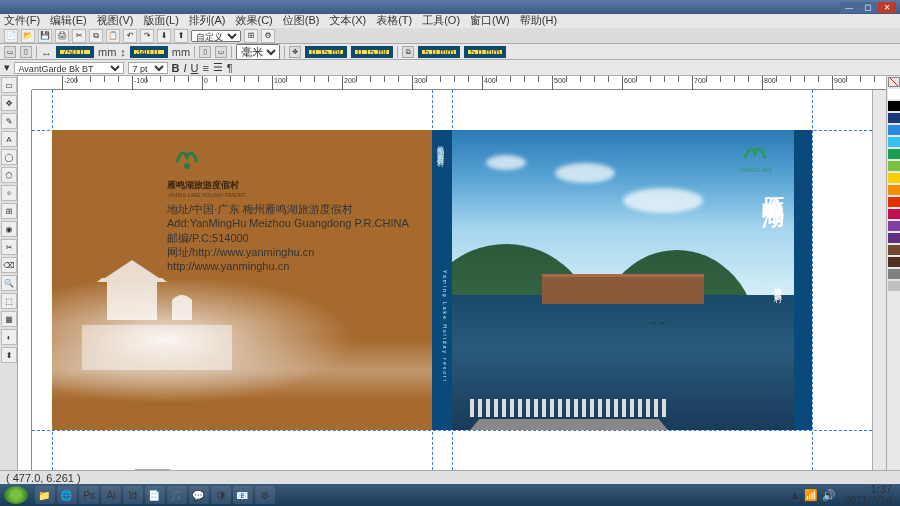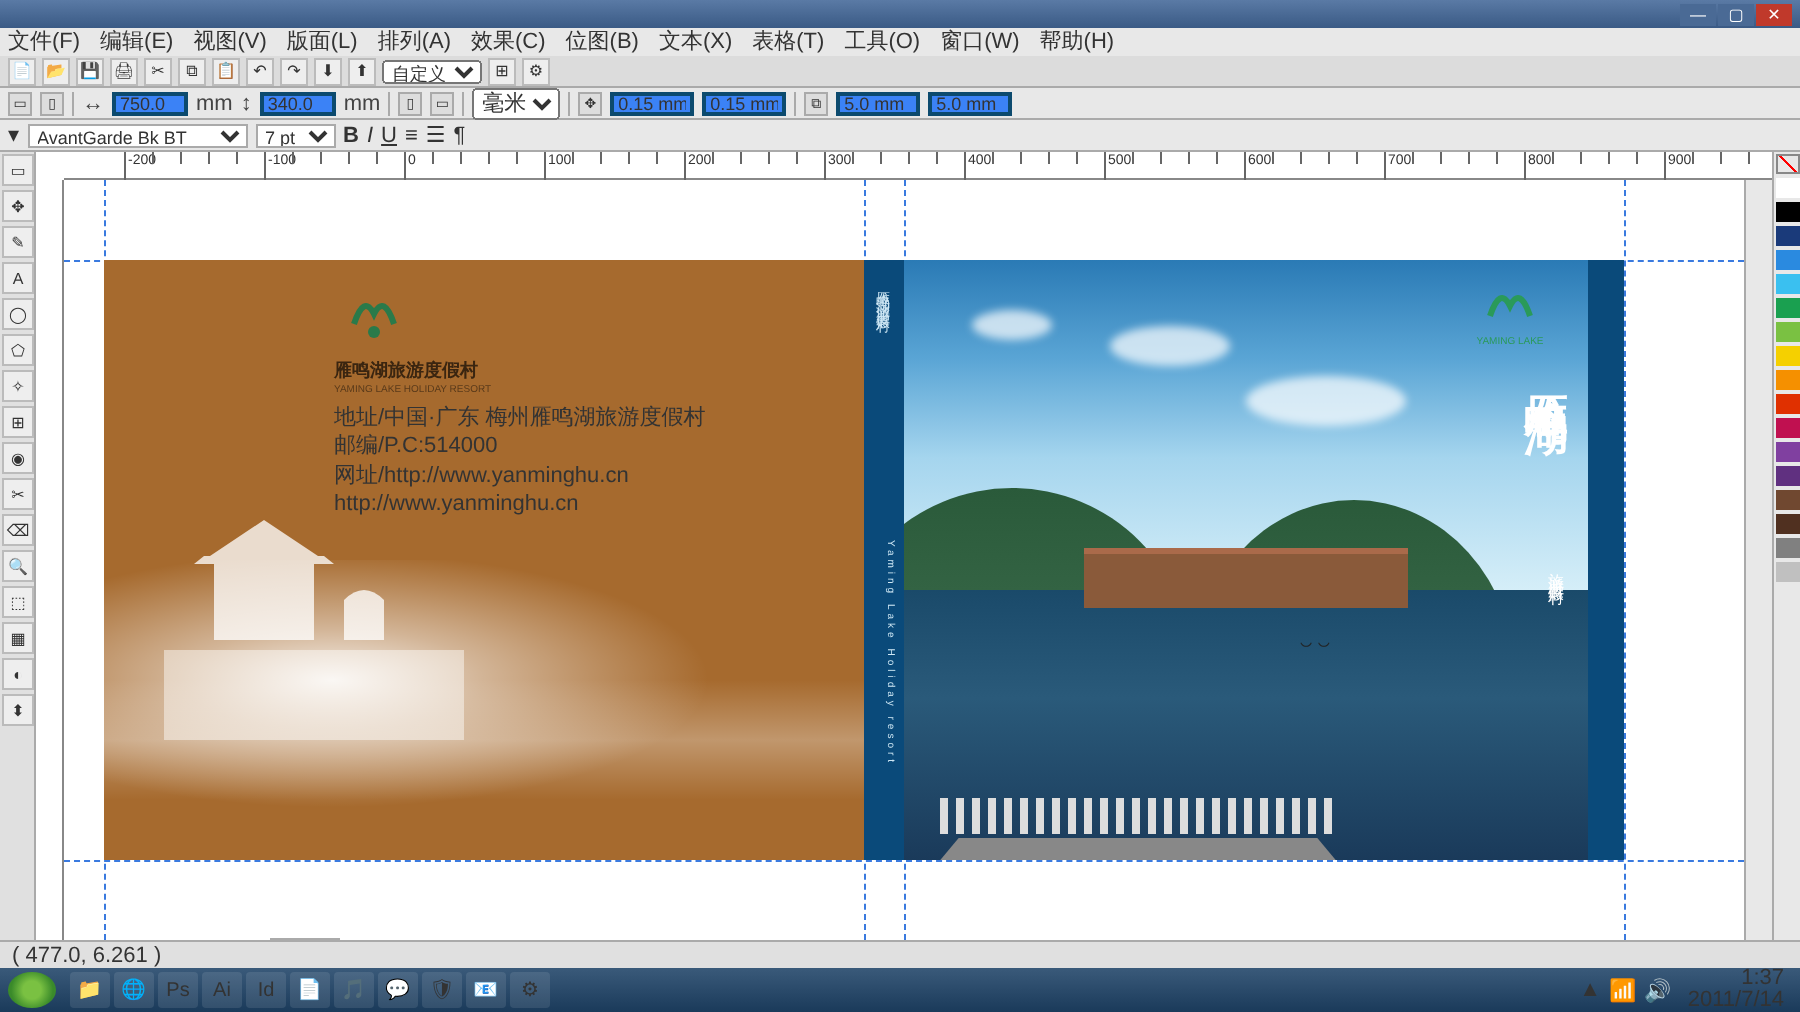--- a/index.html
+++ b/index.html
@@ -8,21 +8,21 @@
 .titlebar .spacer{flex:1}
 .win-btn{width:18px;height:11px;margin-left:1px;display:flex;align-items:center;justify-content:center;font-size:8px;color:#fff}
 .win-btn.min{background:#4a6a95}
 .win-btn.max{background:#4a6a95}
 .win-btn.close{background:#c0392b}
 .menubar{height:14px;background:#e8e8e8;display:flex;align-items:flex-end;padding:0 4px;font-size:9px}
 .menubar span{margin-right:10px;cursor:default}
 .toolbar{height:16px;background:#dcdcdc;border-bottom:1px solid #aaa;display:flex;align-items:center;padding:0 4px;gap:3px}
 .toolbar .tbtn{width:14px;height:14px;background:#eee;border:1px solid #bbb;font-size:8px;display:flex;align-items:center;justify-content:center}
 .propbar{height:16px;background:#e8e8e8;border-bottom:1px solid #aaa;display:flex;align-items:center;padding:0 4px;gap:4px;font-size:9px}
-.propbar input{height:12px;font-size:9px;border:2px solid #0c4a6e;background:#3b82f6;padding:0 2px}
+.propbar input{height:12px;font-size:9px;border:4px solid #0c4a6e;background:#fde047;padding:0 2px}
 .propbar .sep{width:1px;height:12px;background:#aaa}
 .propbar .lbl{color:#444}
 .propbar .ico{width:12px;height:12px;background:#ddd;border:1px solid #aaa;font-size:7px;display:flex;align-items:center;justify-content:center}
 .fontbar{height:16px;background:#e8e8e8;border-bottom:1px solid #aaa;display:flex;align-items:center;padding:0 4px;gap:4px;font-size:9px}
 .fontbar select,.fontbar input{height:12px;font-size:9px;border:1px solid #aaa;background:#fff}
 .main{position:absolute;top:76px;left:0;right:0;bottom:22px;display:flex}
 .toolbox{width:18px;background:#e0e0e0;border-right:1px solid #aaa;display:flex;flex-direction:column}
 .toolbox .tool{width:16px;height:16px;margin:1px;background:#eee;border:1px solid #bbb;font-size:8px;display:flex;align-items:center;justify-content:center;cursor:pointer}
 .canvas-wrap{flex:1;position:relative;background:#fff;overflow:hidden}
 .hruler{position:absolute;top:0;left:14px;right:0;height:14px;background:#fff;border-bottom:1px solid #888;font-size:7px;color:#555}
@@ -259,20 +259,21 @@
             <svg viewBox="0 0 40 30">
                 <path d="M10 20 Q15 5 20 15 Q25 5 30 20" fill="none" stroke="#2a7a4a" stroke-width="3"></path>
                 <circle cx="20" cy="24" r="3" fill="#2a7a4a"></circle>
               </svg>
           </div>
           <div class="art-left-text">
             <div style="font-size:9px;font-weight:bold;color:#3a2510">雁鸣湖旅游度假村</div>
             <div style="font-size:5px;color:#5a3a1a">YAMING LAKE HOLIDAY RESORT</div>
             <div style="height:4px"></div>
             <div>地址/中国·广东 梅州雁鸣湖旅游度假村</div>
+            <div>Add:YanMingHu Meizhou Guangdong P.R.CHINA</div>
             <div>邮编/P.C:514000</div>
             <div>网址/http://www.yanminghu.cn</div>
             <div>http://www.yanminghu.cn</div>
           </div>
           <svg class="art-left-pavilion" viewBox="0 0 150 140">
             <g fill="#fff" opacity="0.9">
               <path d="M20 50 L50 30 L80 50 L75 50 L75 90 L25 90 L25 50 Z"></path>
               <rect x="30" y="55" width="6" height="35"></rect>
                 <rect x="45" y="55" width="6" height="35"></rect>
                 <rect x="60" y="55" width="6" height="35"></rect>

